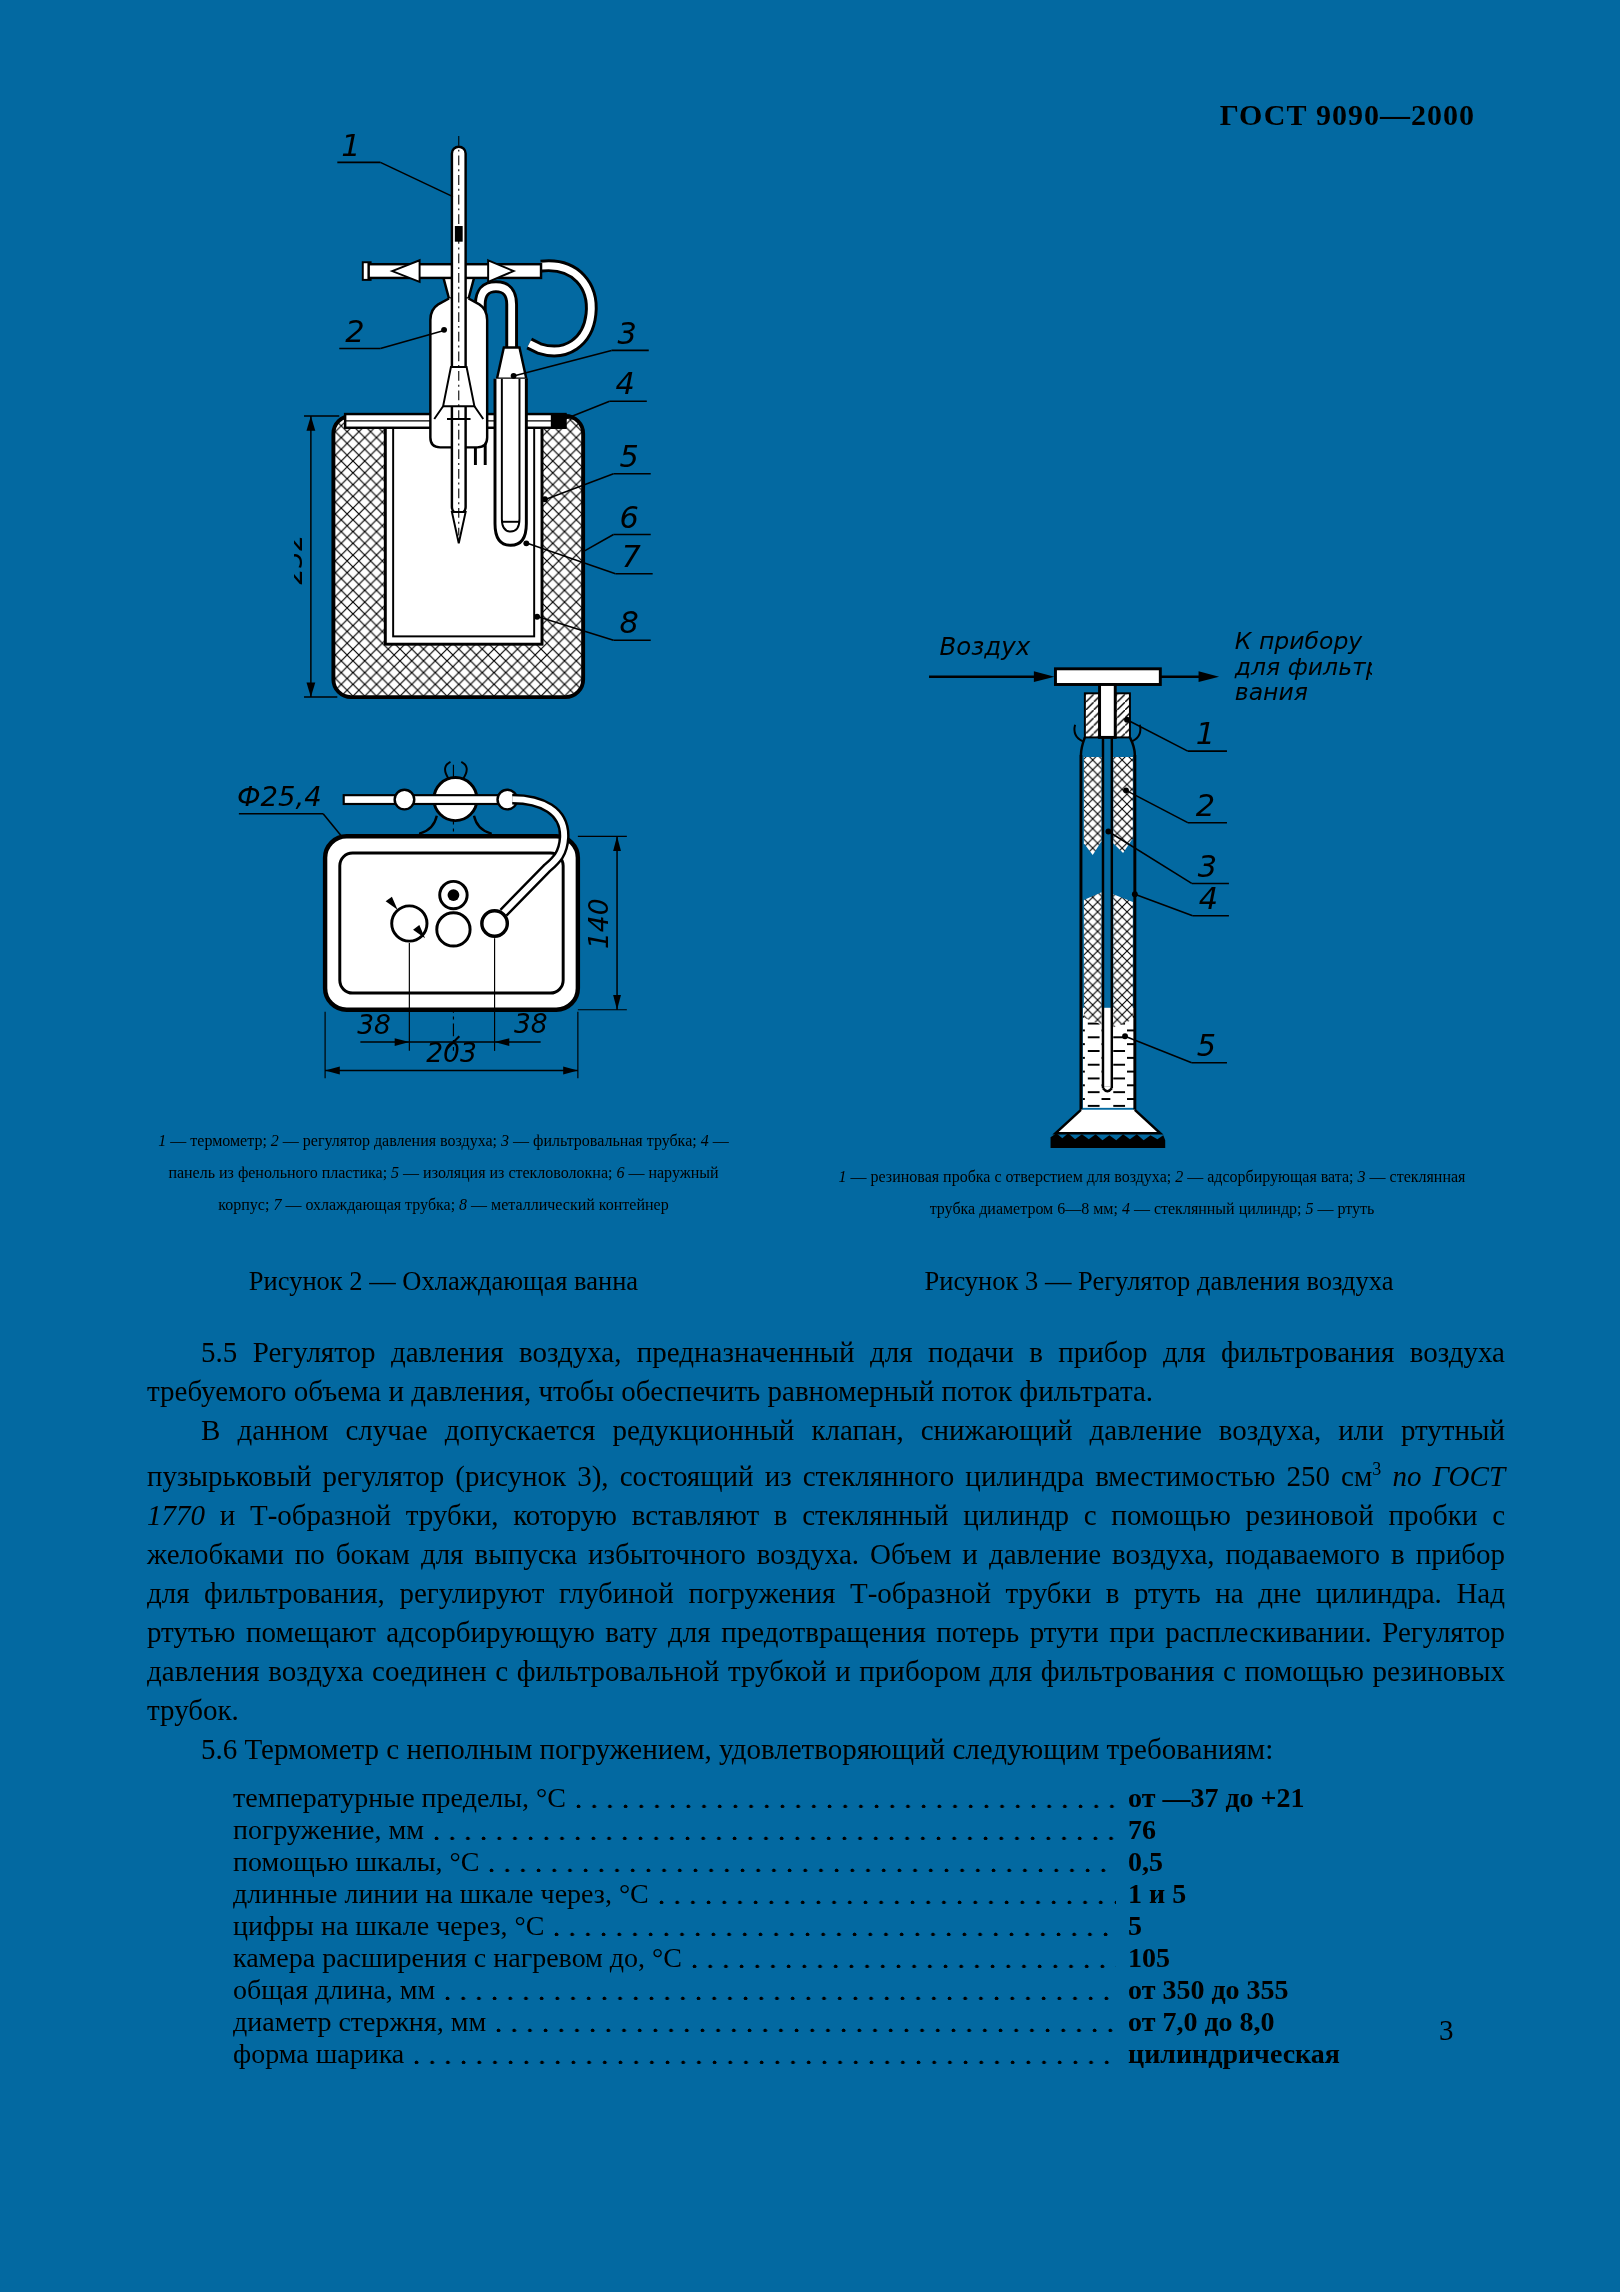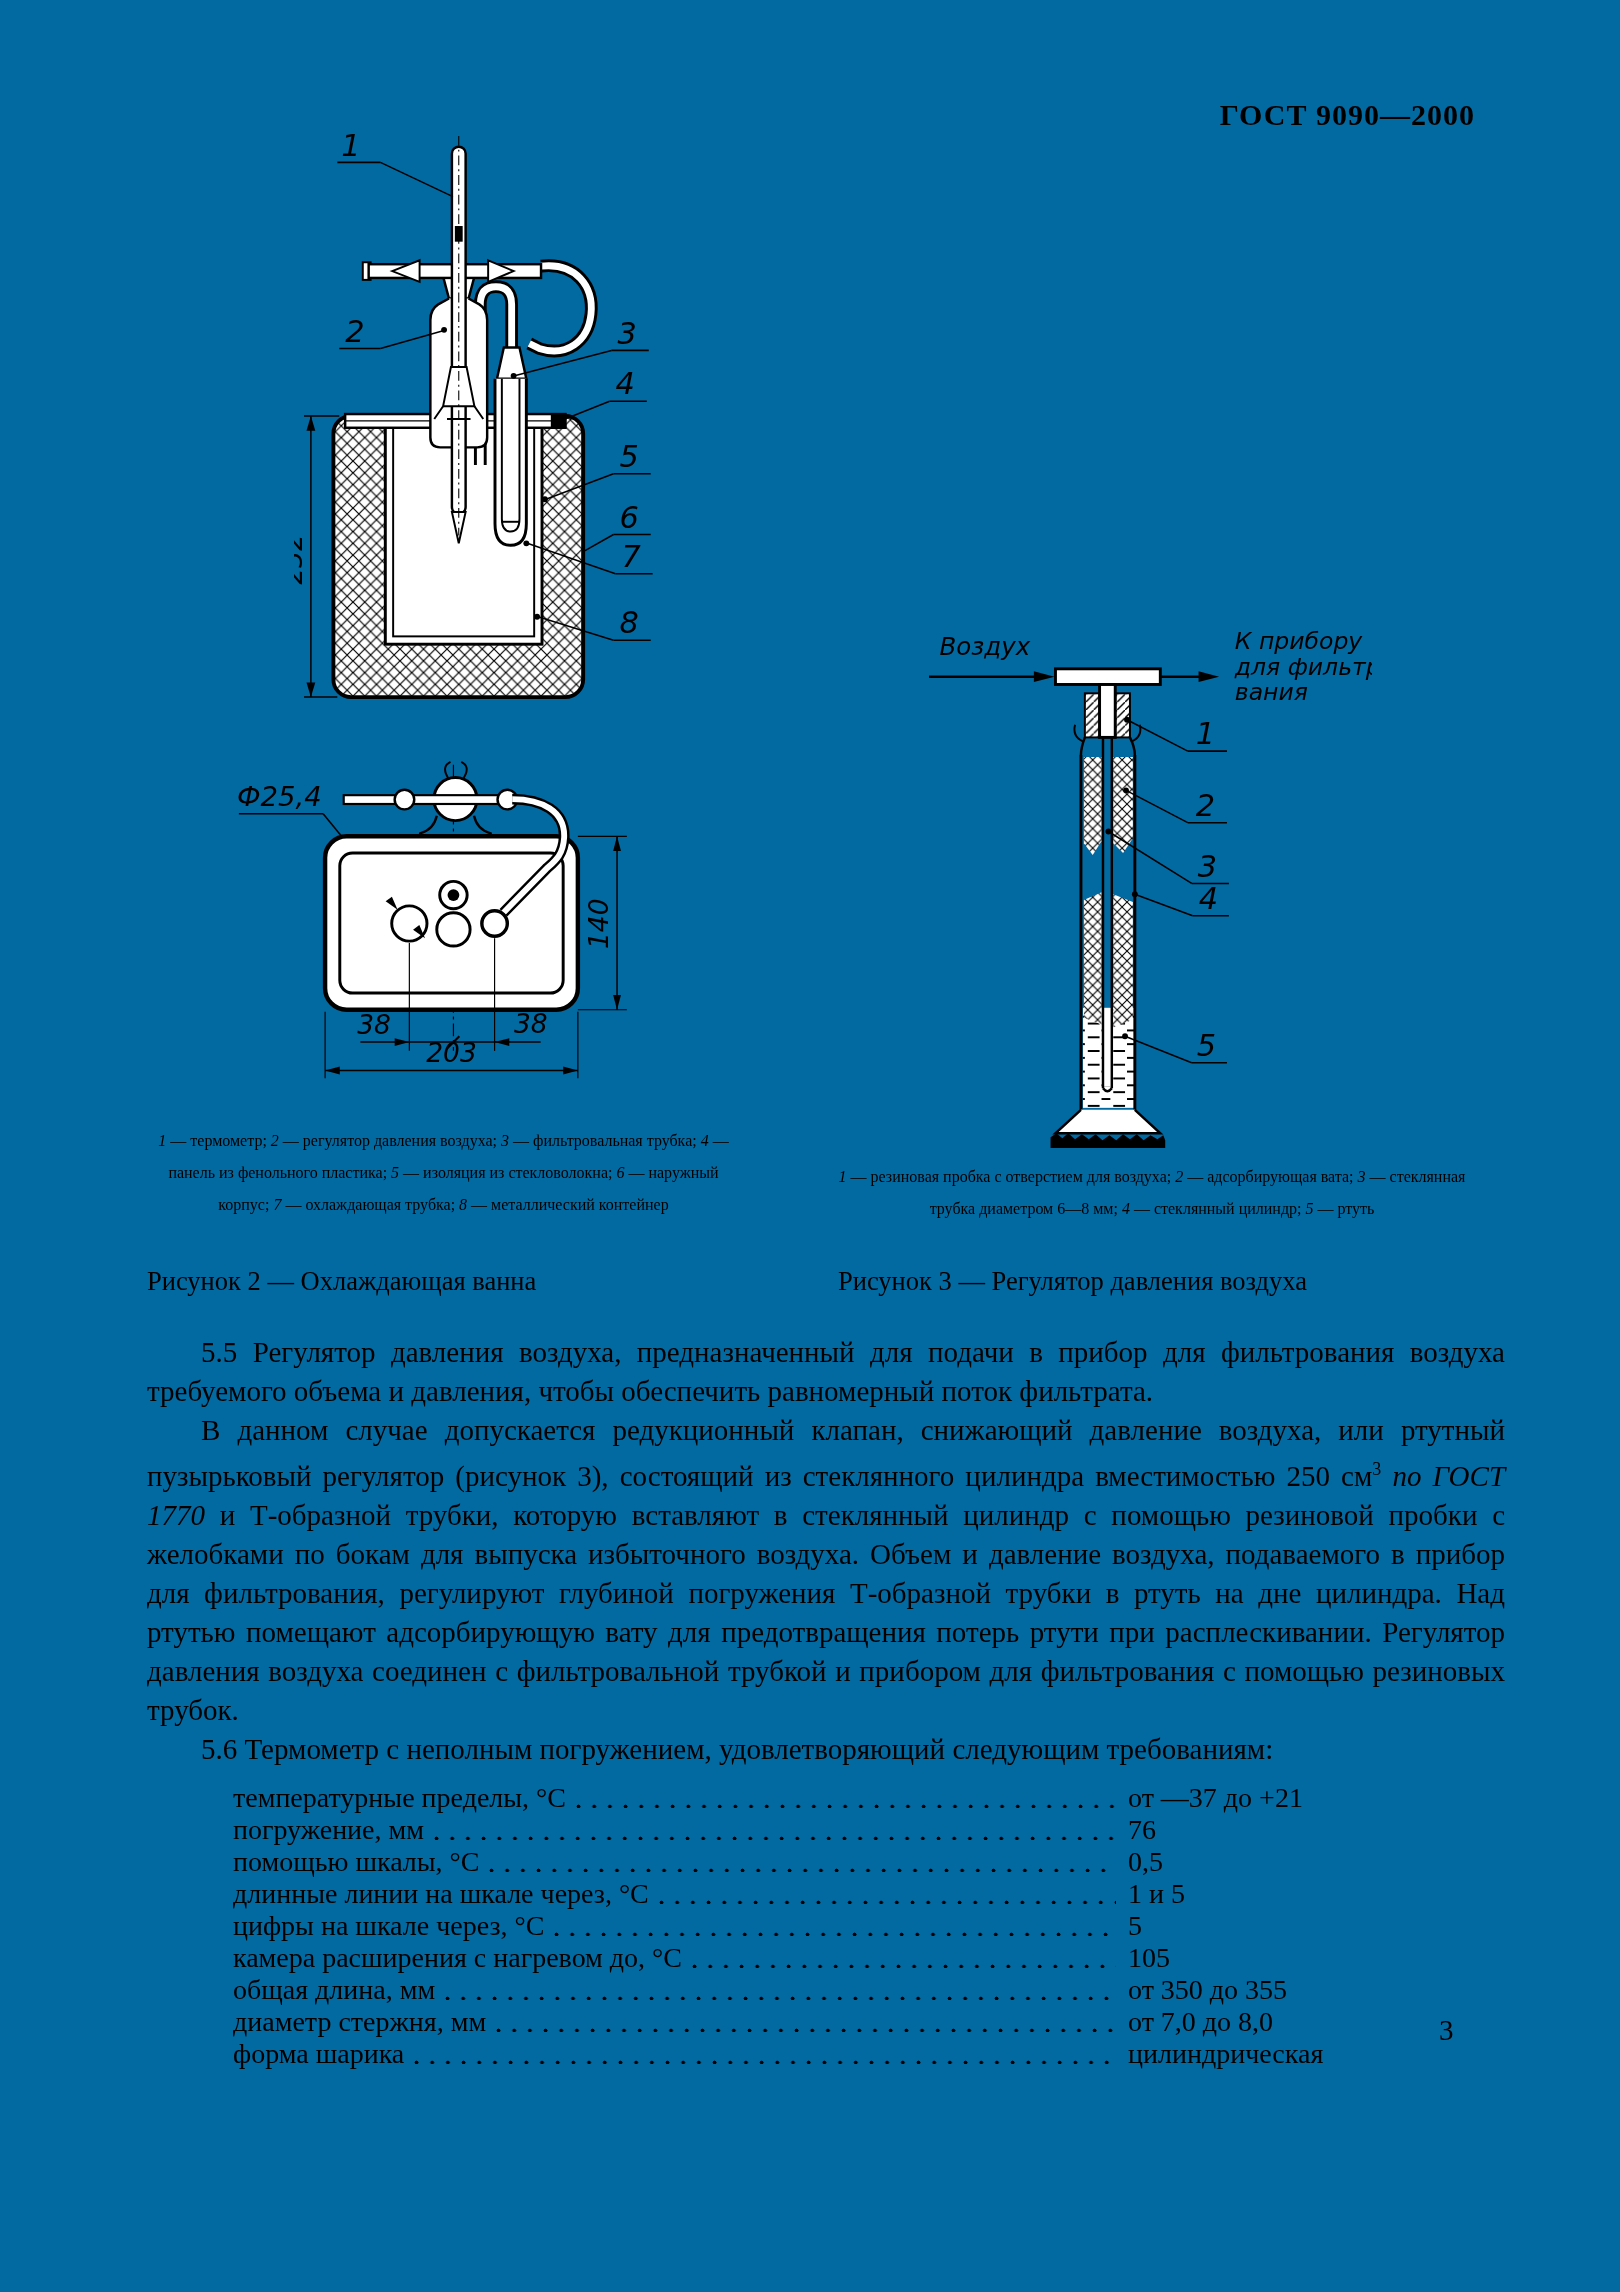--- a/index.html
+++ b/index.html
@@ -2,32 +2,32 @@
 <html><head>
 <meta charset="utf-8">
 <style>
   html,body{margin:0;padding:0;background:#888;}
   .page{position:relative;width:1620px;height:2293px;background:#0369a1;color:#000;
         font-family:"Liberation Serif",serif;overflow:hidden;}
   .hdr{position:absolute;top:98px;right:145px;font-size:30px;font-weight:bold;letter-spacing:1px;}
   svg text{font-family:"DejaVu Sans",sans-serif;font-style:italic;fill:#000;}
   .cap{position:absolute;font-size:16px;line-height:32px;text-align:center;}
   .cap i{font-style:italic;}
-  .cap-title{position:absolute;font-size:26.5px;}
+  .cap-title{position:absolute;font-size:26.5px;text-align:center;}
   .bodytxt{position:absolute;left:147px;top:1333px;width:1358px;font-size:29px;line-height:39px;}
   .bodytxt p{margin:0;text-indent:54px;text-align:justify;}
   .bodytxt i{font-style:italic;}
   sup{font-size:0.62em;}
   .speclist{margin:13.7px 0 0 86px;font-size:28px;line-height:32px;}
   .spec-row{display:flex;align-items:flex-end;}
   .spec-label{flex:0 0 auto;white-space:nowrap;}
   .spec-dots{flex:1 1 auto;height:4.9px;align-self:flex-end;margin:0 11.8px 5.9px 9.8px;
      background-image:radial-gradient(circle at 2.5px 2.5px,#000 1.7px,transparent 2.2px);
      background-size:15.7px 4.9px;background-repeat:repeat-x;}
-  .spec-value{flex:0 0 377px;white-space:nowrap;}
+  .spec-value{flex:0 0 377px;white-space:nowrap;font-weight:bold;}
   .pagenum{position:absolute;left:1439px;top:2014px;font-size:29px;}
 </style>
 </head>
 <body>
 
 <div class="page">
 
   <div class="hdr">ГОСТ 9090—2000</div>
 
   <svg style="position:absolute;left:294px;top:132px" width="402" height="617" viewBox="0 0 410 630">

